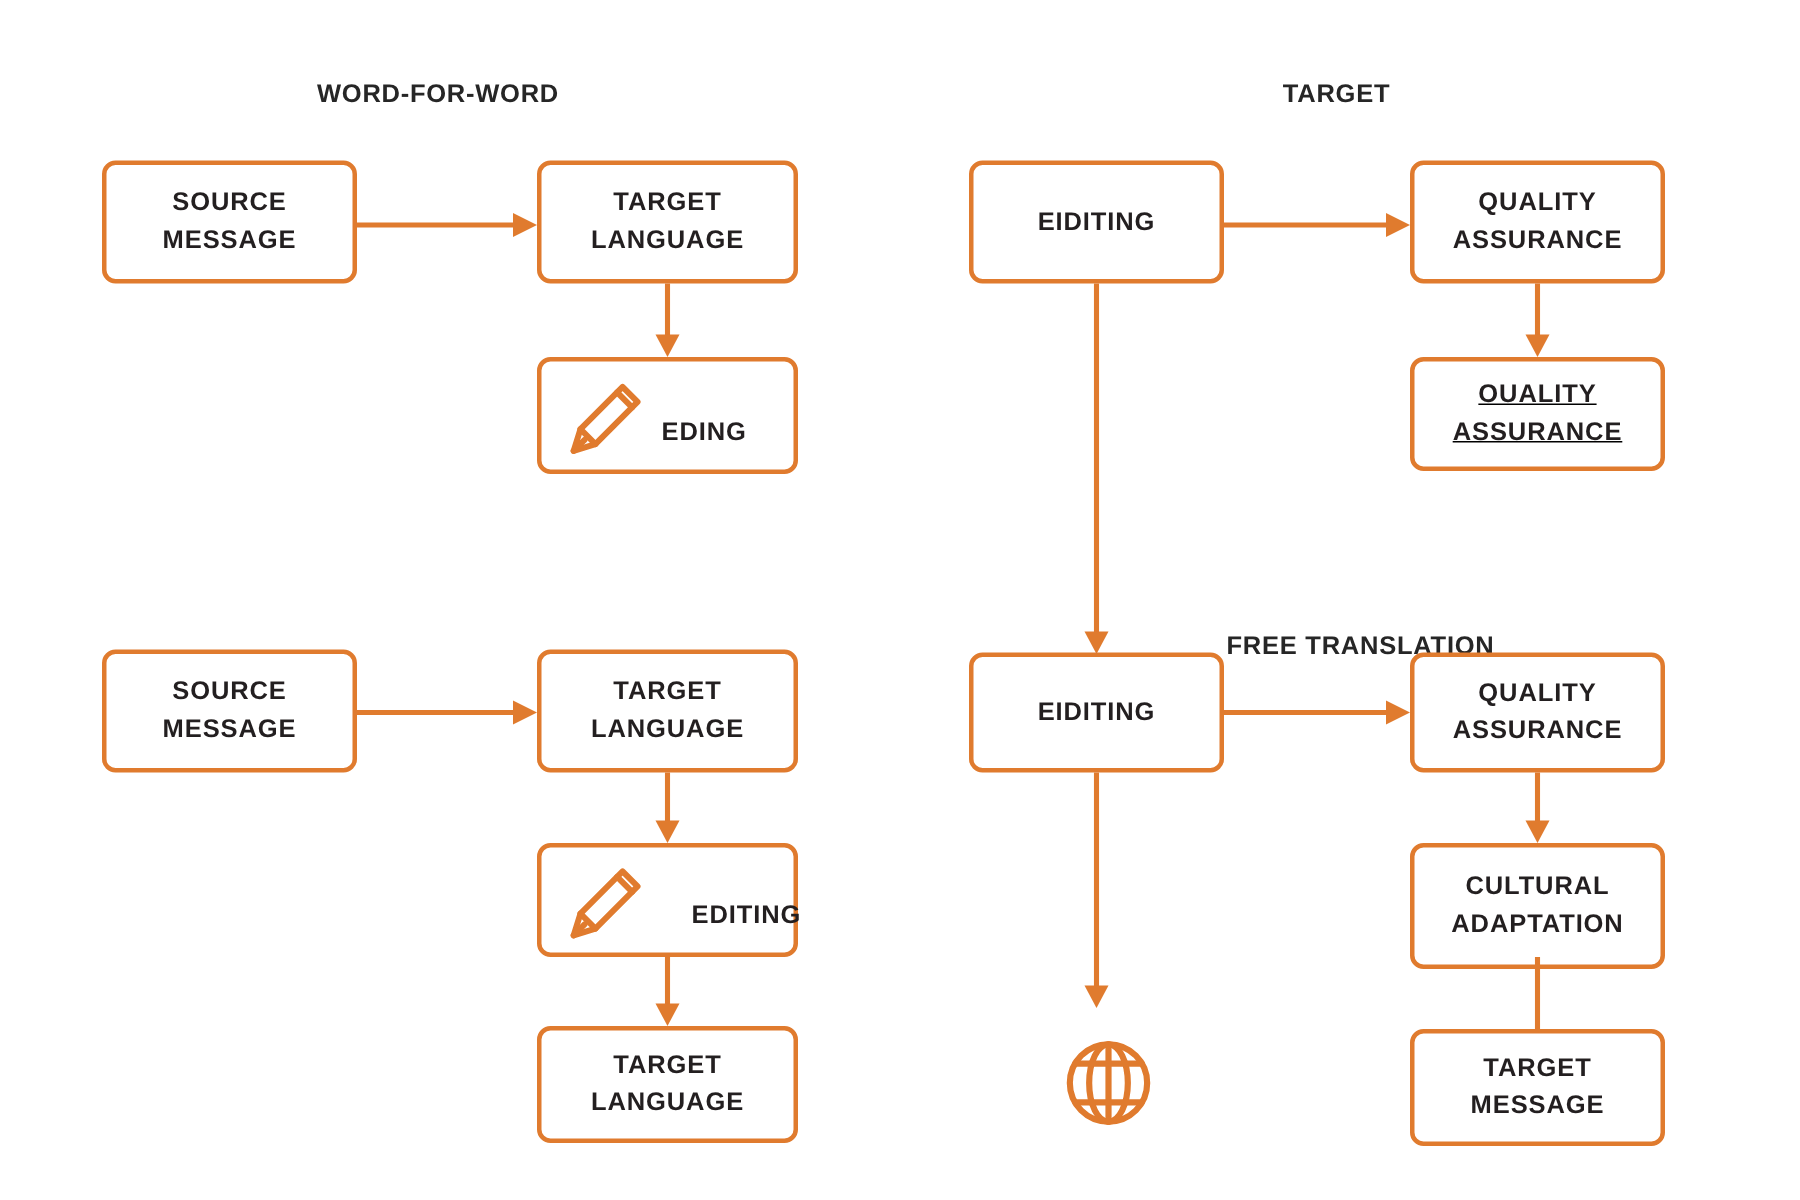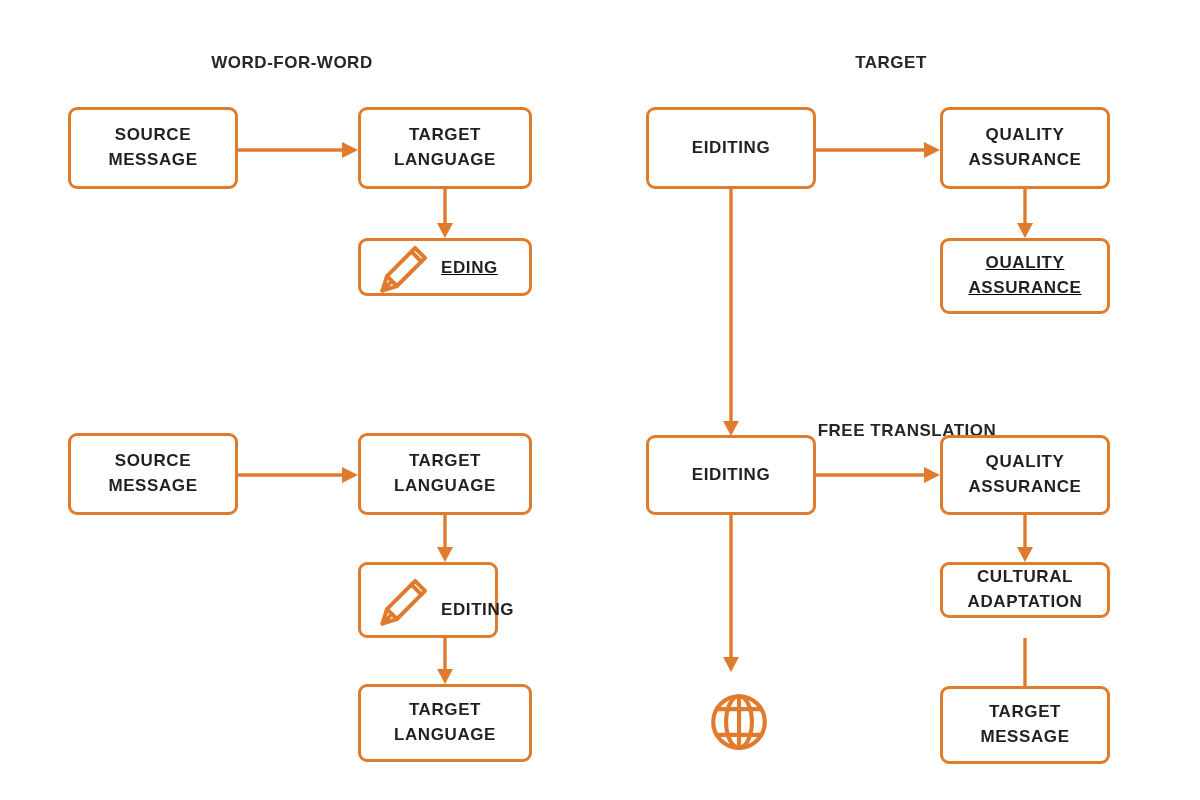--- a/index.html
+++ b/index.html
@@ -99,21 +99,21 @@
   <div class="node" style="left:358px; top:107px; width:174px; height:82px;">
     <span class="node-label">TARGET
 LANGUAGE</span>
   </div>
 
   <svg class="connector" style="left:433px; top:189px; width:24px; height:50px;" viewBox="0 0 24 50">
     <path d="M12 0 V36" stroke="#e07b2e" stroke-width="3.4" fill="none"></path>
     <path d="M4 34 L12 49 L20 34 Z" fill="#e07b2e"></path>
   </svg>
 
-  <div class="node with-icon" style="left:358px; top:238px; width:174px; height:58px;text-decoration:underline;">
+  <div class="node with-icon" style="left:358px; top:238px; width:174px; height:78px;">
     <svg class="pencil-icon" viewBox="0 0 64 64">
       <g fill="none" stroke="#e07b2e" stroke-width="4.4" stroke-linejoin="round" stroke-linecap="round">
         <path d="M6 58 L11 42 L42 11 L53 22 L22 53 Z"></path>
         <path d="M11 42 L22 53"></path>
         <path d="M38 15 L49 26"></path>
         <path d="M6 58 L14 50"></path>
       </g>
     </svg>
     <span class="node-label">EDING</span>
   </div>
@@ -160,21 +160,21 @@
   <div class="node" style="left:358px; top:433px; width:174px; height:82px;">
     <span class="node-label">TARGET
 LANGUAGE</span>
   </div>
 
   <svg class="connector" style="left:433px; top:515px; width:24px; height:48px;" viewBox="0 0 24 48">
     <path d="M12 0 V34" stroke="#e07b2e" stroke-width="3.4" fill="none"></path>
     <path d="M4 32 L12 47 L20 32 Z" fill="#e07b2e"></path>
   </svg>
 
-  <div class="node with-icon" style="left:358px; top:562px; width:140px; height:76px;">
+  <div class="node with-icon" style="left:358px; top:562px; width:174px; height:76px;gap:20px;">
     <svg class="pencil-icon" viewBox="0 0 64 64">
       <g fill="none" stroke="#e07b2e" stroke-width="4.4" stroke-linejoin="round" stroke-linecap="round">
         <path d="M6 58 L11 42 L42 11 L53 22 L22 53 Z"></path>
         <path d="M11 42 L22 53"></path>
         <path d="M38 15 L49 26"></path>
         <path d="M6 58 L14 50"></path>
       </g>
     </svg>
     <span class="node-label">EDITING</span>
   </div>
@@ -201,21 +201,21 @@
   <div class="node" style="left:940px; top:435px; width:170px; height:80px;">
     <span class="node-label">QUALITY
 ASSURANCE</span>
   </div>
 
   <svg class="connector" style="left:1013px; top:515px; width:24px; height:48px;" viewBox="0 0 24 48">
     <path d="M12 0 V34" stroke="#e07b2e" stroke-width="3.4" fill="none"></path>
     <path d="M4 32 L12 47 L20 32 Z" fill="#e07b2e"></path>
   </svg>
 
-  <div class="node" style="left:940px; top:562px; width:170px; height:56px;">
+  <div class="node" style="left:940px; top:562px; width:170px; height:84px;">
     <span class="node-label">CULTURAL
 ADAPTATION</span>
   </div>
 
   <svg class="connector" style="left:1013px; top:638px; width:24px; height:50px;" viewBox="0 0 24 50">
     <path d="M12 0 V50" stroke="#e07b2e" stroke-width="3.4" fill="none"></path>
   </svg>
 
   <div class="node" style="left:940px; top:686px; width:170px; height:78px;">
     <span class="node-label">TARGET

